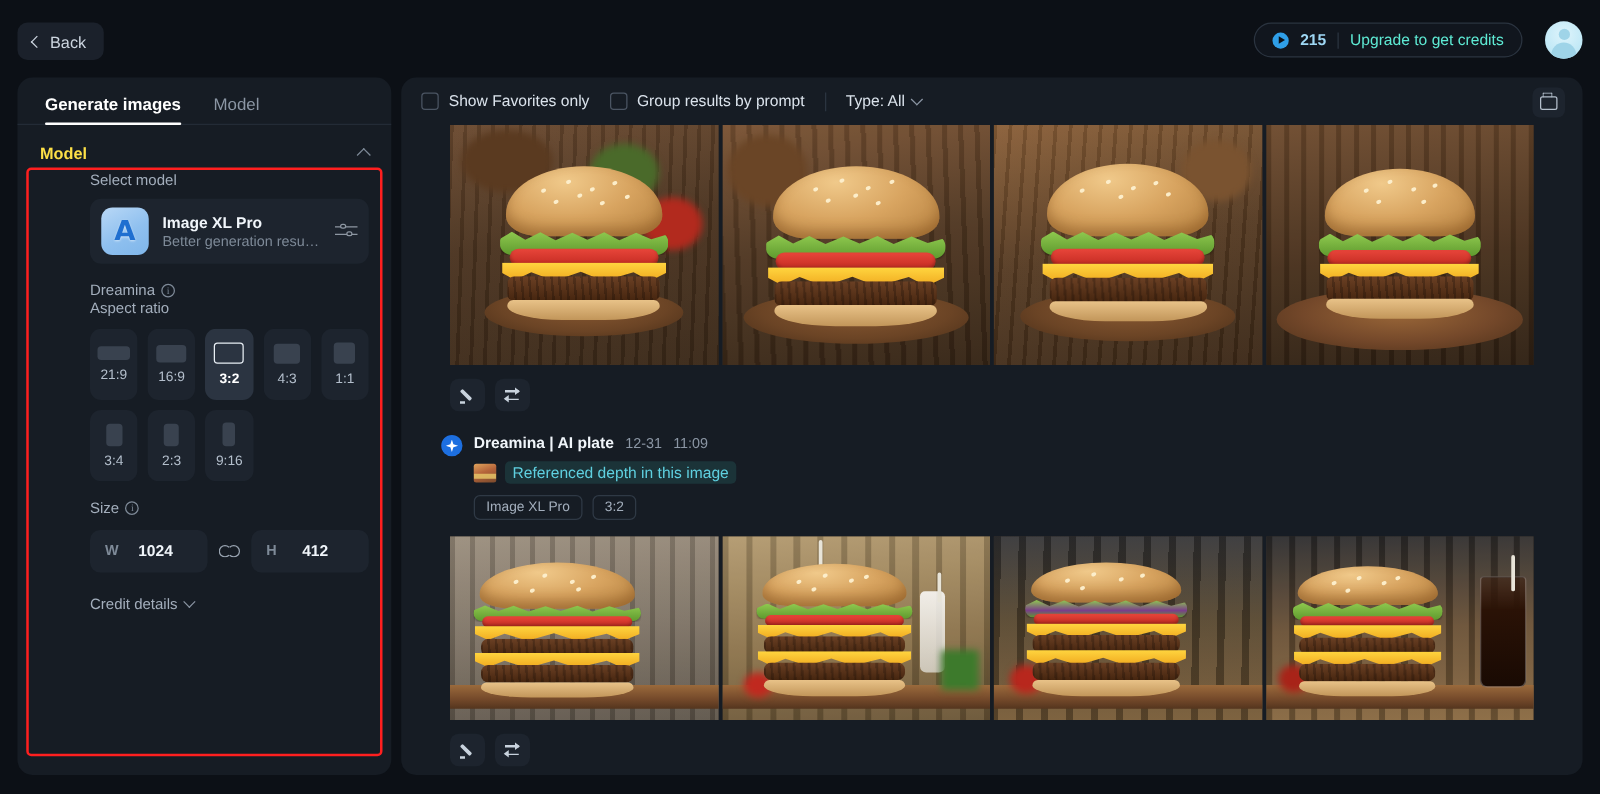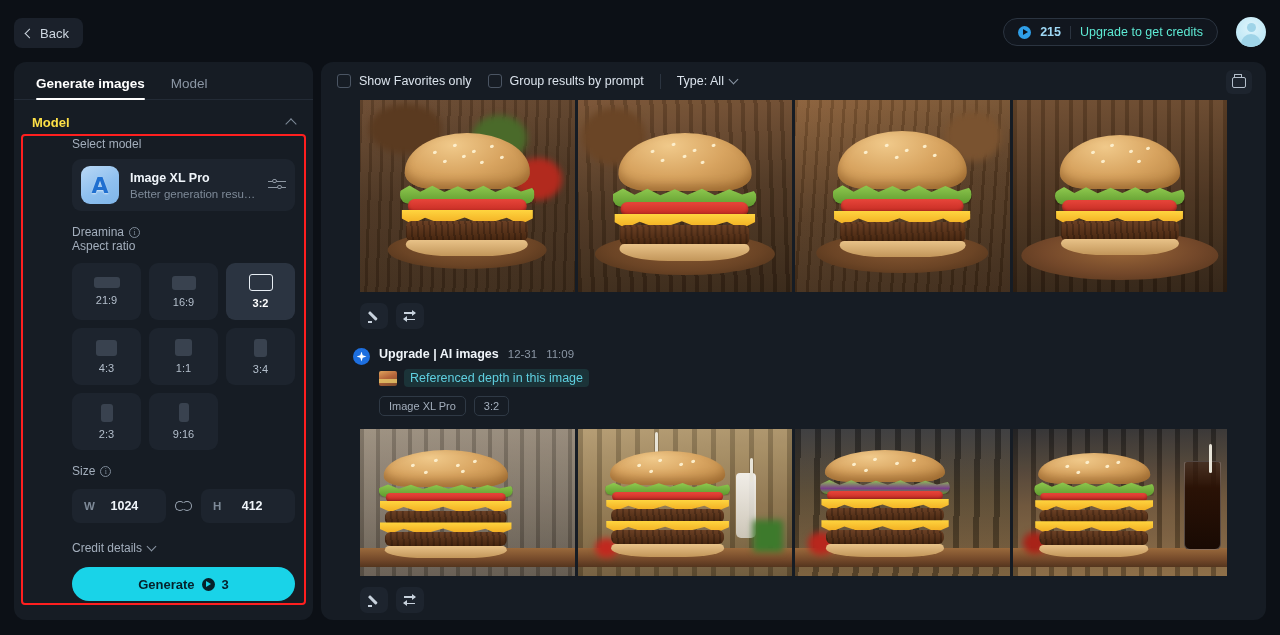--- a/index.html
+++ b/index.html
@@ -135,21 +135,21 @@
   .slider-track {
     flex: 1; height: 8px; border-radius: 4px; background: #6d7783; position: relative;
     cursor: pointer;
   }
   .slider-thumb {
     position: absolute; right: 0; top: -3px; width: 5px; height: 14px;
     border-radius: 3px; background: #e8eef4;
   }
   .slider-val { font-size: 12.5px; font-weight: bold; color: #f0f5fa; width: 20px; }
 
-  .ar-grid { display: grid; grid-template-columns: repeat(3, 1fr); gap: 8px; margin-top: 10px; }
+  .ar-grid { display: grid; grid-template-columns: repeat(5, 1fr); gap: 8px; margin-top: 10px; }
   .ar-cell {
     height: 57px; background: #1d242e; border-radius: 9px;
     display: flex; flex-direction: column; align-items: center; justify-content: center;
     gap: 6px; cursor: pointer; border: 1px solid transparent;
   }
   .ar-cell.sel { background: #2b3441; }
   .ar-shape { background: #39424f; border-radius: 3px; }
   .ar-cell.sel .ar-shape { background: transparent; border: 1.5px solid #e8eef4; }
   .ar-txt { font-size: 11px; color: #b4bfcc; }
   .ar-cell.sel .ar-txt { color: #ffffff; font-weight: bold; }
@@ -484,25 +484,20 @@
           <span class="size-k">H</span>
           <span class="size-v">412</span>
         </div>
       </div>
 
       <div class="credit-det">
         <span>Credit details</span>
         <span class="caret-dn"></span>
       </div>
 
-      <div class="gen-btn">
-        <span>Generate</span>
-        <span class="coin-dark"></span>
-        <span>3</span>
-      </div>
     </div>
   </div>
 
   <div class="redbox"></div>
 
   <div class="rightpanel">
     <div class="filterbar">
       <div class="cbx-wrap">
         <span class="cbx"></span>
         <span class="cbx-lbl">Show Favorites only</span>
@@ -619,21 +614,21 @@
               <i></i>
               <u></u>
             </span>
         </div>
       </div>
 
       <div class="meta">
         <div class="src-ico"></div>
         <div class="meta-body">
           <div class="meta-line1">
-            <span class="meta-src">Upgrade | AI images</span>
+            <span class="meta-src">Dreamina | AI plate</span>
             <span class="meta-date">12-31</span>
             <span class="meta-time">11:09</span>
           </div>
           <div class="prompt-line">
             <span class="ref-thumb"></span>
             <span class="ref-link">Referenced depth in this image</span>
           </div>
           <div class="chips" id="chips">
               <div class="chip">Image XL Pro</div>
               <div class="chip">3:2</div>

